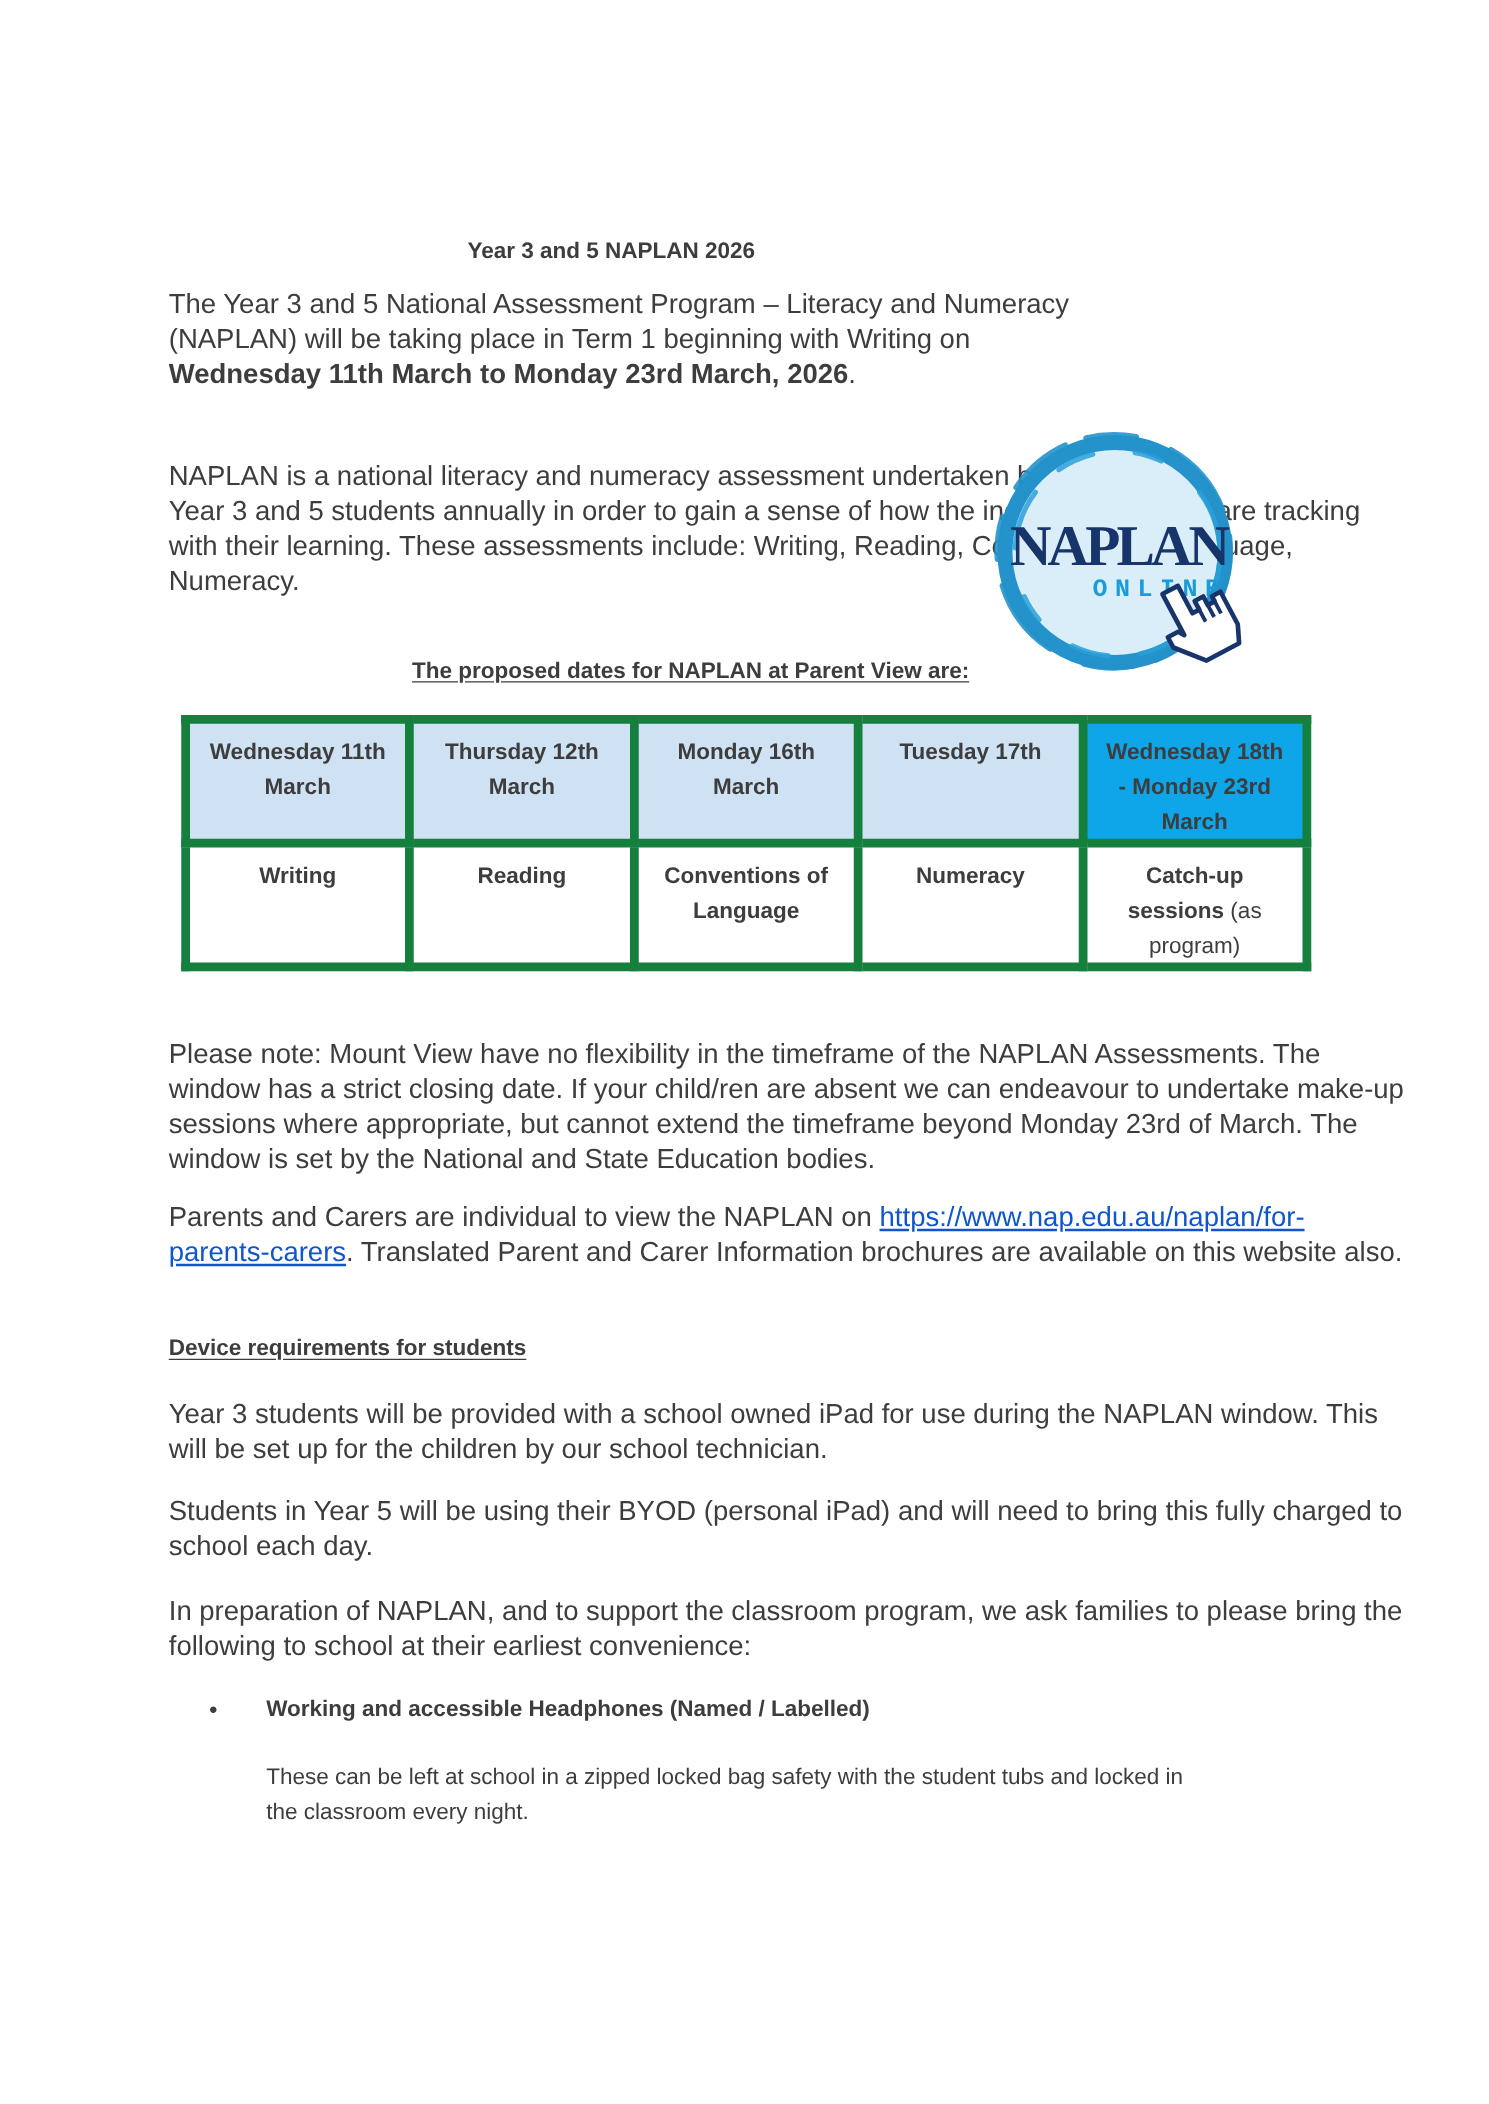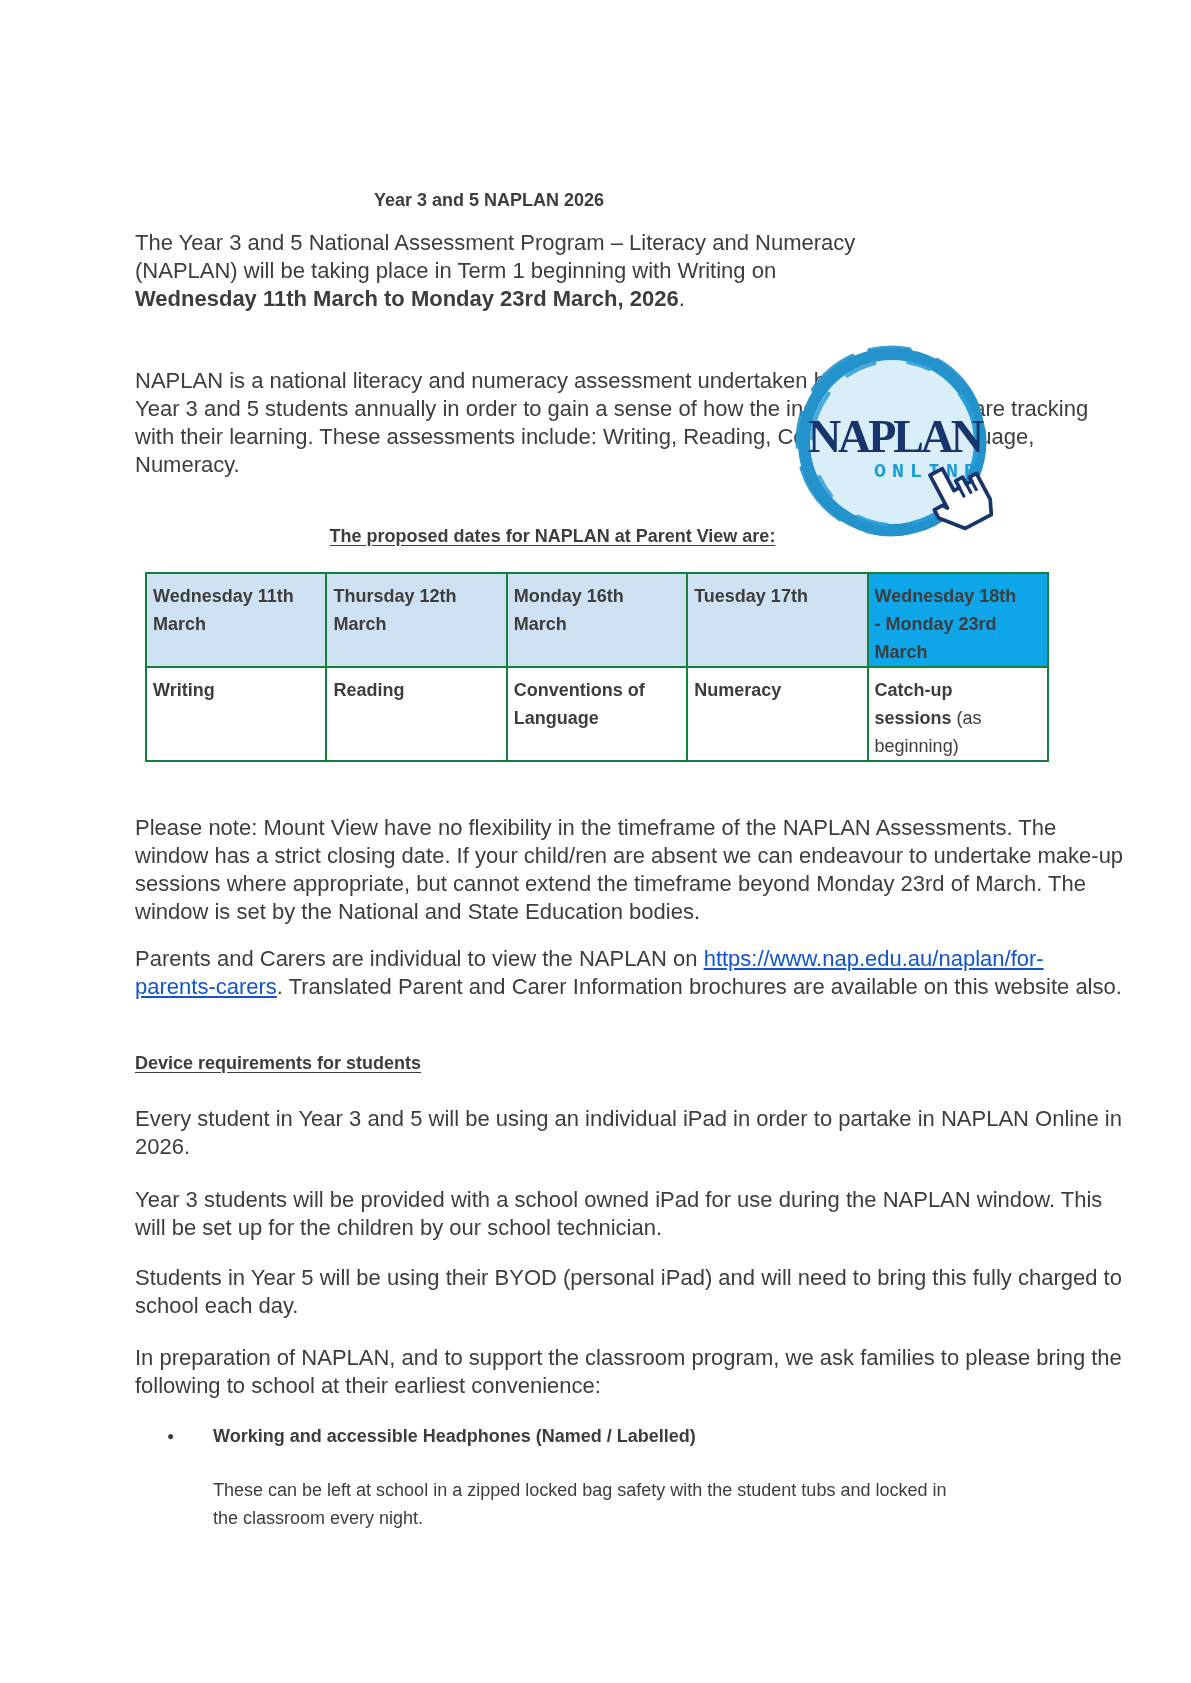--- a/index.html
+++ b/index.html
@@ -23,22 +23,22 @@
   .h-dates{
     margin-top:43px;margin-left:135px;width:835px;text-align:center;
     font-size:18px;line-height:28px;font-weight:700;
     text-decoration:underline;text-underline-offset:3px;
   }
   .dates-table{
     margin-top:22px;margin-left:145px;width:904px;
     border-collapse:collapse;table-layout:fixed;
   }
   .dates-table th,.dates-table td{
-    border:2px solid #15803d;box-sizing:border-box;
-    vertical-align:top;text-align:left;
+    border:7px solid #15803d;box-sizing:border-box;
+    vertical-align:top;text-align:center;
     font-size:18px;line-height:28px;font-weight:700;
     padding:8px 6px 0 6px;white-space:pre-line;height:92px;
   }
   .dates-table td span{font-weight:400;}
   .cell-blue{background:#cfe2f3;}
   .cell-yellow{background:#0ea5e9;margin-left:48px;}
   .p-please{margin-top:52px;}
   .p-parents{margin-top:19px;}
   .h-device{
     margin-top:48px;margin-left:135px;
@@ -109,37 +109,35 @@
 March</th>
     </tr>
     <tr>
       <td><strong>Writing</strong></td>
       <td><strong>Reading</strong></td>
       <td><strong>Conventions of
 Language</strong></td>
       <td><strong>Numeracy</strong></td>
       <td><strong>Catch-up
 sessions</strong><span> (as
-beginning)</span></td>
+program)</span></td>
     </tr>
   </tbody>
     </table>
 
   <p class="txt p-please"><span>Please note: Mount View have no flexibility in the timeframe of the NAPLAN Assessments. The
 window has a strict closing date. If your child/ren are absent we can endeavour to undertake make-up
 sessions where appropriate, but cannot extend the timeframe beyond Monday 23rd of March. The
 window is set by the National and State Education bodies.</span></p>
 
   <p class="txt p-parents"><span>Parents and Carers are individual to view the NAPLAN on </span><a class="doc-link" href="#">https://www.nap.edu.au/naplan/for-
 parents-carers</a><span>. Translated Parent and Carer Information brochures are available on this website also.</span></p>
 
   <h2 class="h-device">Device requirements for students</h2>
 
-  <p class="txt p-every"><span>Every student in Year 3 and 5 will be using an individual iPad in order to partake in NAPLAN Online in
-2026.</span></p>
 
   <p class="txt p-year3"><span>Year 3 students will be provided with a school owned iPad for use during the NAPLAN window. This
 will be set up for the children by our school technician.</span></p>
 
   <p class="txt p-year5"><span>Students in Year 5 will be using their BYOD (personal iPad) and will need to bring this fully charged to
 school each day.</span></p>
 
   <p class="txt p-prep"><span>In preparation of NAPLAN, and to support the classroom program, we ask families to please bring the
 following to school at their earliest convenience:</span></p>
 

